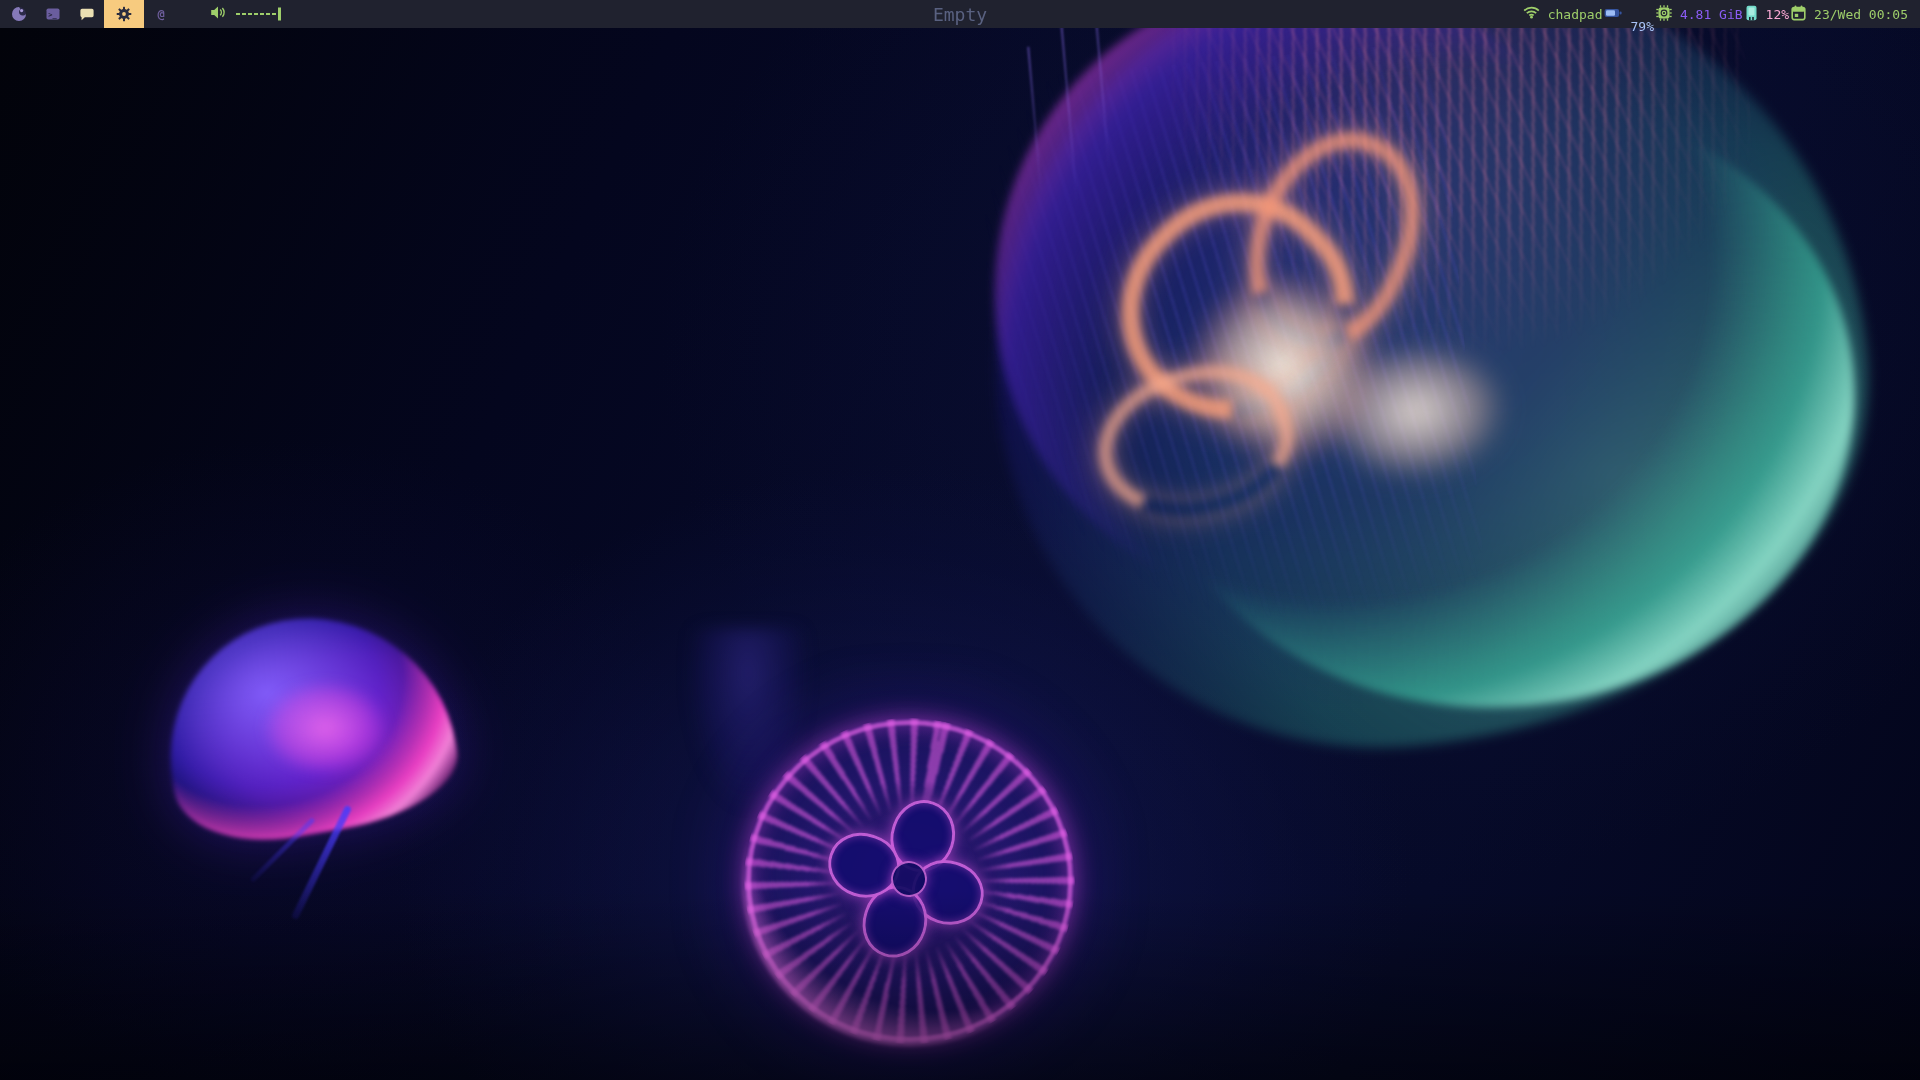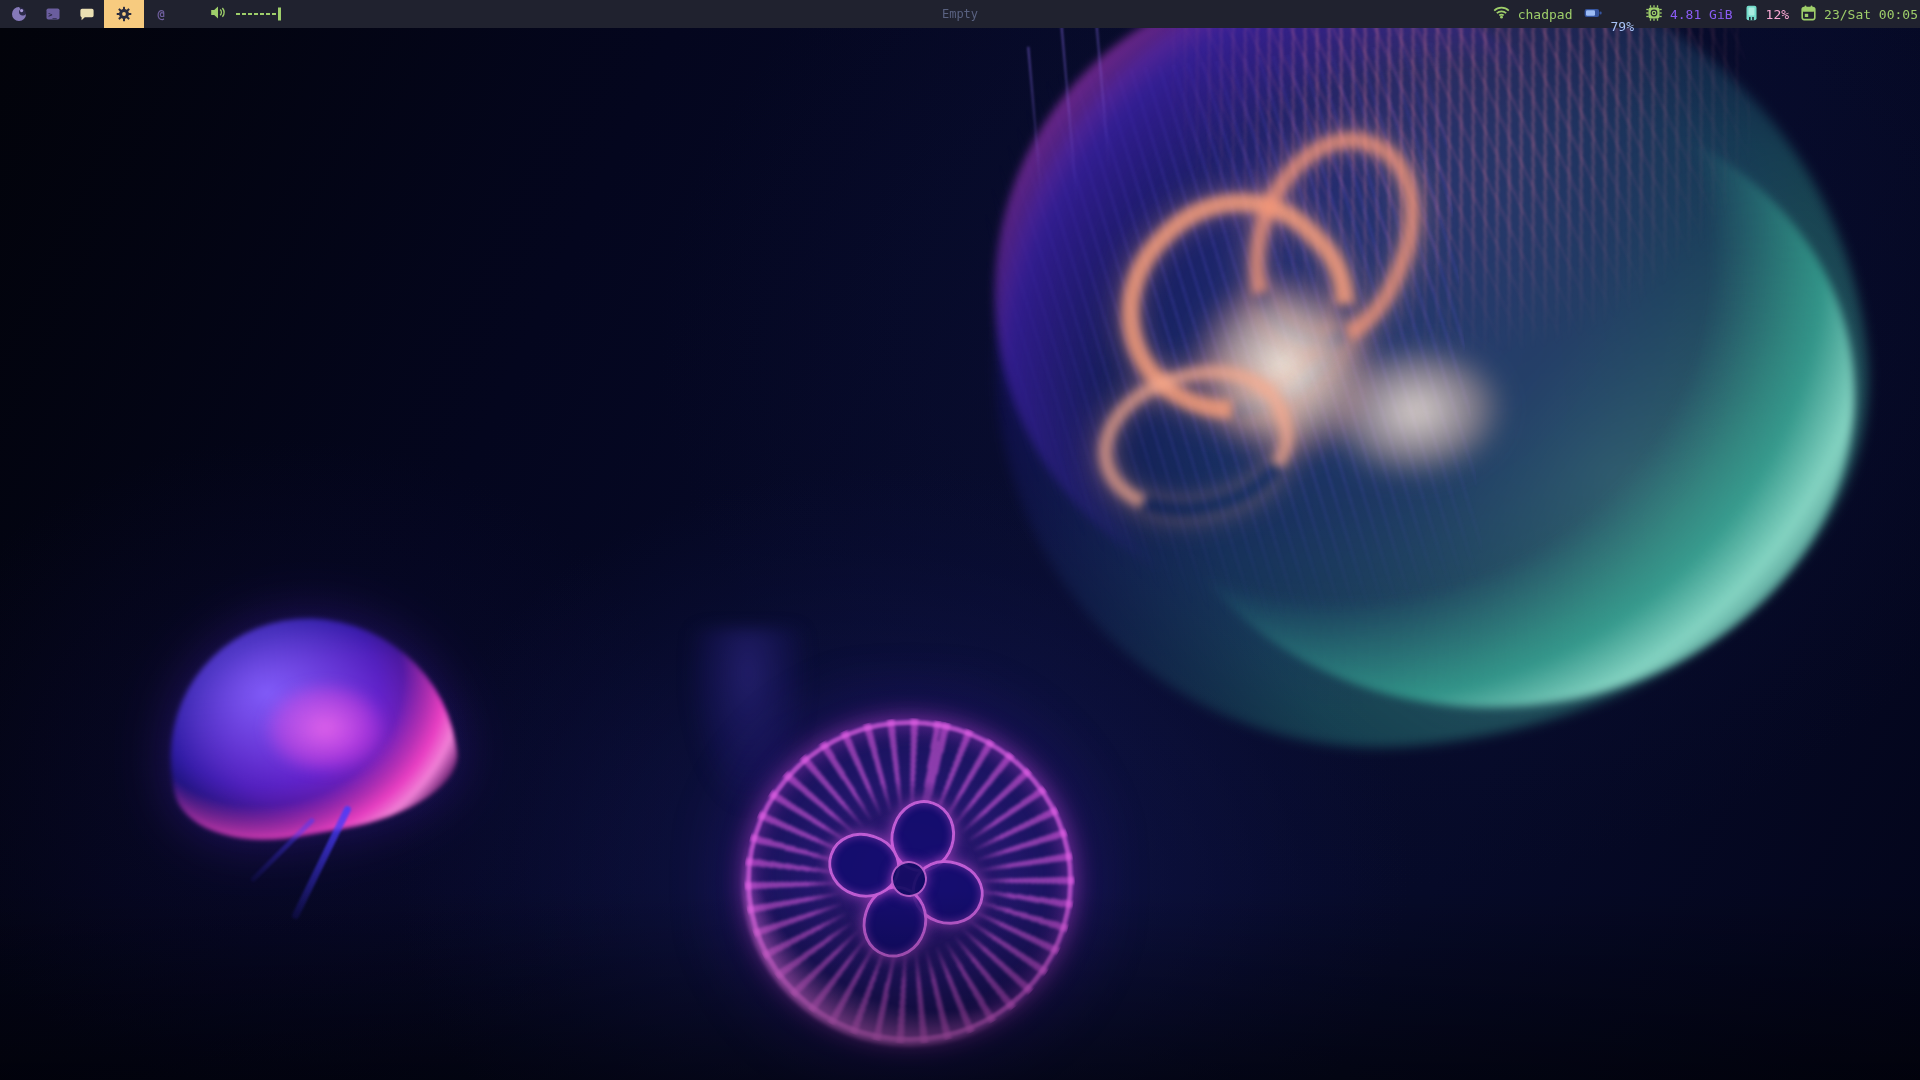--- a/index.html
+++ b/index.html
@@ -27,24 +27,24 @@
     position:relative; width:42px; height:2px;
     background: repeating-linear-gradient(to right, var(--green,#9ece6a) 0 4px, transparent 4px 6px);
   }
   .vol-handle {
     position:absolute; top:50%; transform:translateY(-50%);
     width:2.5px; height:13px; background: var(--green,#9ece6a);
   }
 
   .bar-center {
     position:absolute; left:50%; top:50%; transform:translate(-50%,-50%);
-    color: var(--title-gray,#596180); font-size:12px; letter-spacing:0;
-  }
-
-  .bar-right { margin-left:auto; display:flex; align-items:center; gap:12px; padding-right:2px; height:100%; }
+    color: var(--title-gray,#596180); font-size:18px; letter-spacing:0;
+  }
+
+  .bar-right { margin-left:auto; display:flex; align-items:center; gap:2px; padding-right:12px; height:100%; }
   .module { display:flex; align-items:center; gap:8px; font-size:13px; cursor:pointer; }
   .module .label { white-space:nowrap; }
 
   
   .wallpaper {
     position:absolute; left:0; top:28px; width:1920px; height:1052px; overflow:hidden;
     background:
       radial-gradient(650px 520px at 47% 80%, rgba(24,28,98,0.60), rgba(12,16,62,0.28) 60%, transparent 78%),
       radial-gradient(980px 760px at 71% 30%, rgba(13,18,58,0.55), transparent 72%),
       radial-gradient(520px 430px at 15% 70%, rgba(16,13,64,0.38), transparent 76%),
@@ -336,21 +336,21 @@
       <div class="module">
         <span>
           <svg width="15" height="16" viewBox="0 0 15 16">
             <rect x="1.2" y="2.6" width="12.6" height="12" rx="2" fill="none" stroke="#9ece6a" stroke-width="1.6"></rect>
             <rect x="1.2" y="2.6" width="12.6" height="4.2" rx="1.6" fill="#9ece6a"></rect>
             <rect x="3.6" y="0.4" width="1.8" height="2.6" rx="0.9" fill="#9ece6a"></rect>
             <rect x="9.6" y="0.4" width="1.8" height="2.6" rx="0.9" fill="#9ece6a"></rect>
             <rect x="3.8" y="8.8" width="3.4" height="3.2" fill="#9ece6a"></rect>
           </svg>
         </span>
-        <span class="label" style="color: rgb(158, 206, 106);">23/Sat 00:05</span>
+        <span class="label" style="color: rgb(158, 206, 106);">23/Wed 00:05</span>
       </div>
     </div>
   </div>
 
   <div class="wallpaper">
 
     <div class="abs jelly-big">
       <div class="j1-bell"></div>
       <div class="j1-ribs"></div>
       <div class="j1-violet"></div>

